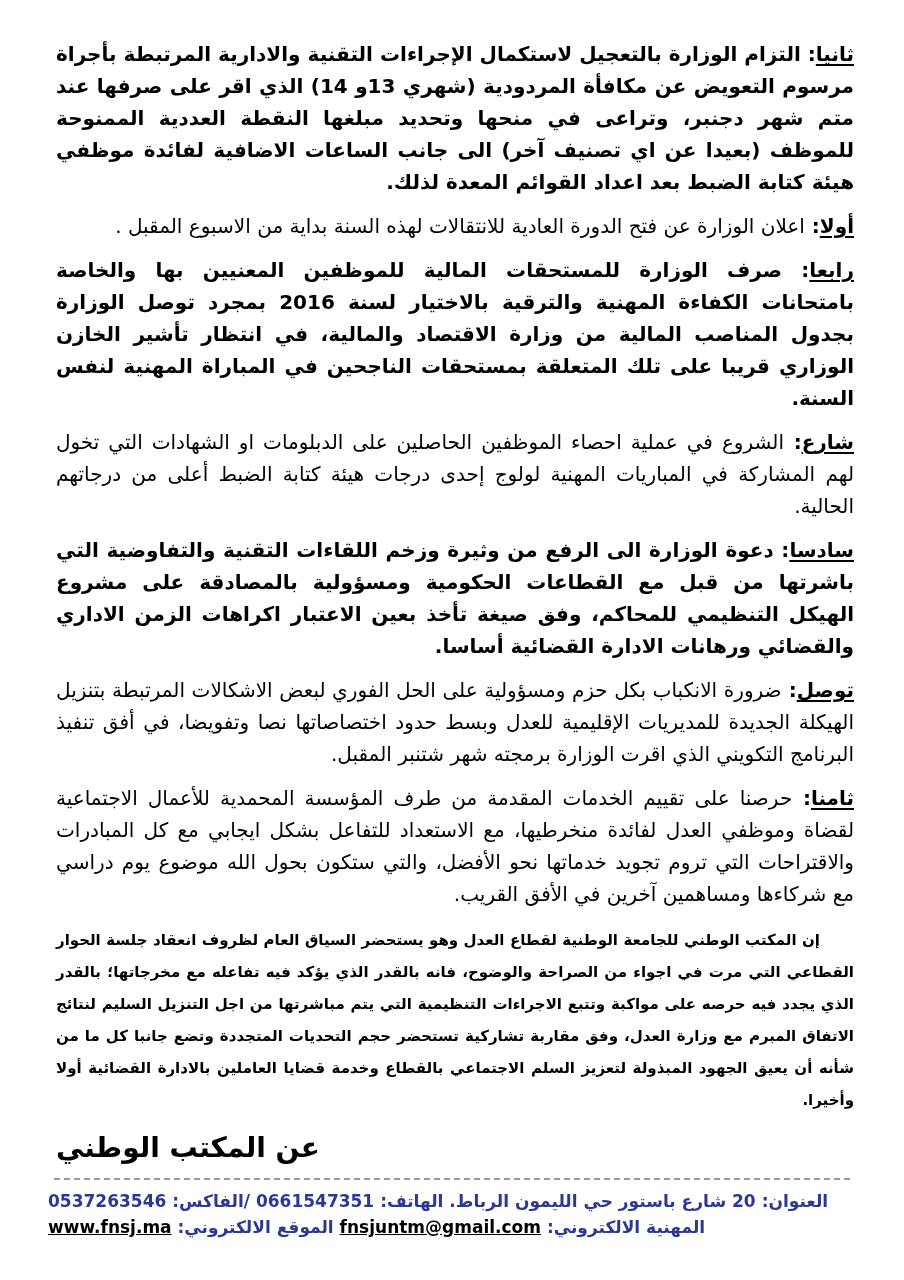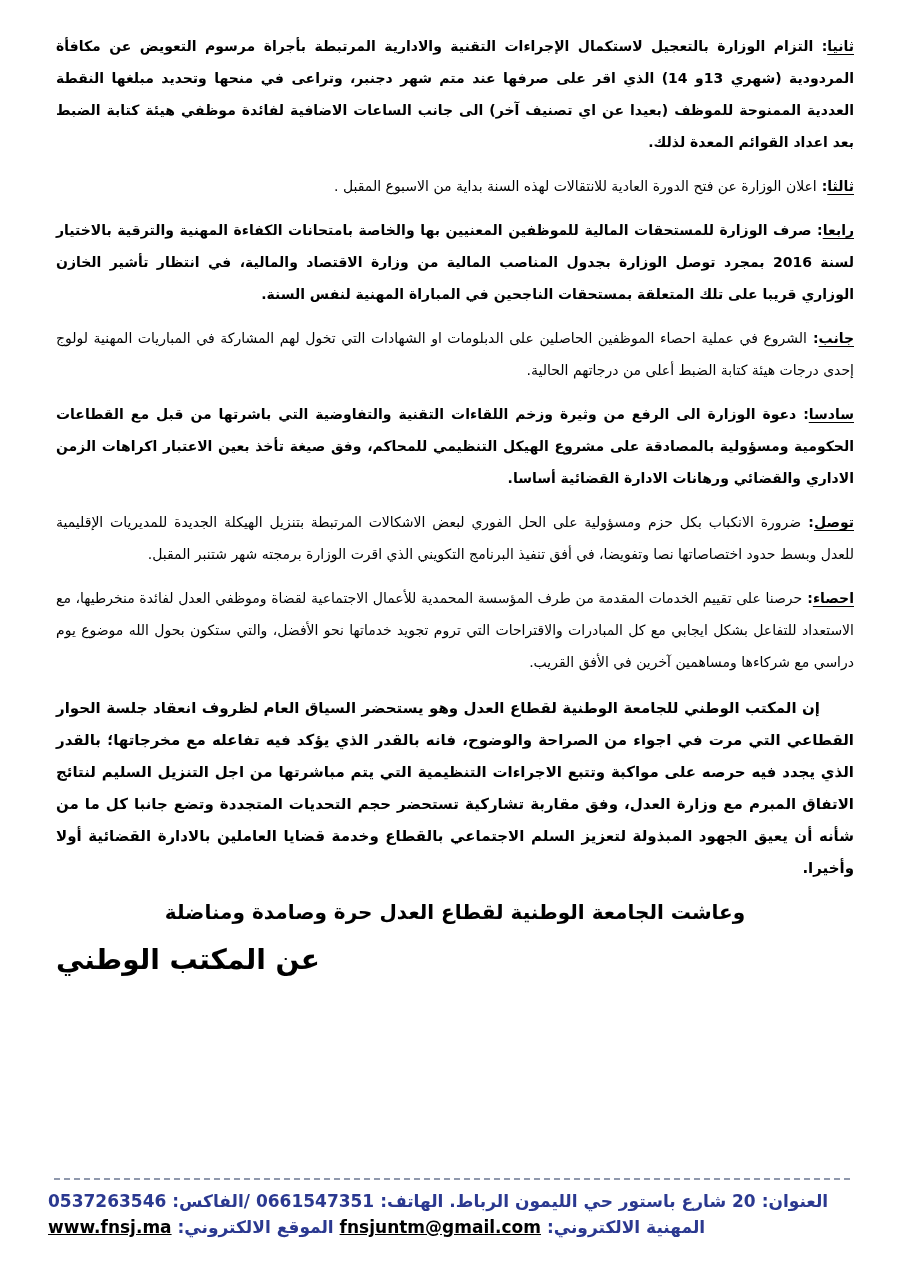--- a/index.html
+++ b/index.html
@@ -16,22 +16,22 @@
     direction: rtl;
     font-family: "DejaVu Sans", sans-serif;
     color: #000000;
     padding: 30px 50px 0 56px;
     overflow: hidden;
   }
   .content {
     width: 100%;
   }
   .para {
-    margin: 0 0 12px 0;
-    font-size: 14px;
+    margin: 8px 0 12px 0;
+    font-size: 20px;
     line-height: 32px;
     text-align: justify;
   }
   .para:last-child { margin-bottom: 0; }
   .w-bold { font-weight: bold; }
   .w-normal { font-weight: normal; }
   .para-header {
     font-weight: bold;
     text-decoration: underline;
     text-underline-offset: 3px;
@@ -93,49 +93,48 @@
 <div class="page">
 
   <main class="content">
 
     <div id="paragraph-list">
       <p class="para w-bold">
         <span class="para-header">ثانيا</span><span class="para-sep">: </span><span class="para-text">التزام الوزارة بالتعجيل لاستكمال الإجراءات التقنية والادارية المرتبطة بأجراة مرسوم التعويض عن مكافأة المردودية (شهري 13و 14) الذي اقر على صرفها عند متم شهر دجنبر، وتراعى في منحها وتحديد مبلغها النقطة العددية الممنوحة للموظف (بعيدا عن اي تصنيف آخر) الى جانب الساعات الاضافية لفائدة موظفي هيئة كتابة الضبط بعد اعداد القوائم المعدة لذلك.</span>
       </p>
 
       <p class="para w-normal">
-        <span class="para-header">ثالثا</span><span class="para-sep">: </span><span class="para-text">اعلان الوزارة عن فتح الدورة العادية للانتقالات لهذه السنة بداية من الاسبوع المقبل .</span>
+        <span class="para-header">أولا</span><span class="para-sep">: </span><span class="para-text">اعلان الوزارة عن فتح الدورة العادية للانتقالات لهذه السنة بداية من الاسبوع المقبل .</span>
       </p>
 
       <p class="para w-bold">
         <span class="para-header">رابعا</span><span class="para-sep">: </span><span class="para-text">صرف الوزارة للمستحقات المالية للموظفين المعنيين بها والخاصة بامتحانات الكفاءة المهنية والترقية بالاختيار لسنة 2016 بمجرد توصل الوزارة بجدول المناصب المالية من وزارة الاقتصاد والمالية، في انتظار تأشير الخازن الوزاري قريبا على تلك المتعلقة بمستحقات الناجحين في المباراة المهنية لنفس السنة.</span>
       </p>
 
       <p class="para w-normal">
-        <span class="para-header">جانب</span><span class="para-sep">: </span><span class="para-text">الشروع في عملية احصاء الموظفين الحاصلين على الدبلومات او الشهادات التي تخول لهم المشاركة في المباريات المهنية لولوج إحدى درجات هيئة كتابة الضبط أعلى من درجاتهم الحالية.</span>
+        <span class="para-header">شارع</span><span class="para-sep">: </span><span class="para-text">الشروع في عملية احصاء الموظفين الحاصلين على الدبلومات او الشهادات التي تخول لهم المشاركة في المباريات المهنية لولوج إحدى درجات هيئة كتابة الضبط أعلى من درجاتهم الحالية.</span>
       </p>
 
       <p class="para w-bold">
         <span class="para-header">سادسا</span><span class="para-sep">: </span><span class="para-text">دعوة الوزارة الى الرفع من وثيرة وزخم اللقاءات التقنية والتفاوضية التي باشرتها من قبل مع القطاعات الحكومية ومسؤولية بالمصادقة على مشروع الهيكل التنظيمي للمحاكم، وفق صيغة تأخذ بعين الاعتبار اكراهات الزمن الاداري والقضائي ورهانات الادارة القضائية أساسا.</span>
       </p>
 
       <p class="para w-normal">
         <span class="para-header">توصل</span><span class="para-sep">: </span><span class="para-text">ضرورة الانكباب بكل حزم ومسؤولية على الحل الفوري لبعض الاشكالات المرتبطة بتنزيل الهيكلة الجديدة للمديريات الإقليمية للعدل وبسط حدود اختصاصاتها نصا وتفويضا، في أفق تنفيذ البرنامج التكويني الذي اقرت الوزارة برمجته شهر شتنبر المقبل.</span>
       </p>
 
       <p class="para w-normal">
-        <span class="para-header">احصاء</span><span class="para-sep">: </span><span class="para-text">حرصنا على تقييم الخدمات المقدمة من طرف المؤسسة المحمدية للأعمال الاجتماعية لقضاة وموظفي العدل لفائدة منخرطيها، مع الاستعداد للتفاعل بشكل ايجابي مع كل المبادرات والاقتراحات التي تروم تجويد خدماتها نحو الأفضل، والتي ستكون بحول الله موضوع يوم دراسي مع شركاءها ومساهمين آخرين في الأفق القريب.</span>
+        <span class="para-header">ثامنا</span><span class="para-sep">: </span><span class="para-text">حرصنا على تقييم الخدمات المقدمة من طرف المؤسسة المحمدية للأعمال الاجتماعية لقضاة وموظفي العدل لفائدة منخرطيها، مع الاستعداد للتفاعل بشكل ايجابي مع كل المبادرات والاقتراحات التي تروم تجويد خدماتها نحو الأفضل، والتي ستكون بحول الله موضوع يوم دراسي مع شركاءها ومساهمين آخرين في الأفق القريب.</span>
       </p>
     </div>
 
     <p class="closing">
       <span>إن المكتب الوطني للجامعة الوطنية لقطاع العدل وهو يستحضر السياق العام لظروف انعقاد جلسة الحوار القطاعي التي مرت في اجواء من الصراحة والوضوح، فانه بالقدر الذي يؤكد فيه تفاعله مع مخرجاتها؛ بالقدر الذي يجدد فيه حرصه على مواكبة وتتبع الاجراءات التنظيمية التي يتم مباشرتها من اجل التنزيل السليم لنتائج الاتفاق المبرم مع وزارة العدل، وفق مقاربة تشاركية تستحضر حجم التحديات المتجددة وتضع جانبا كل ما من شأنه أن يعيق الجهود المبذولة لتعزيز السلم الاجتماعي بالقطاع وخدمة قضايا العاملين بالادارة القضائية أولا وأخيرا.</span>
     </p>
 
-    <p class="slogan">وعاشت الجامعة الوطنية لقطاع العدل حرة وصامدة ومناضلة</p>
 
     <p class="signature">عن المكتب الوطني</p>
 
   </main>
 
   <footer class="page-footer">
     <div class="footer-divider"></div>
     <div class="footer-line">
       <span>العنوان:</span>
       <span>20 شارع باستور حي الليمون الرباط.</span>

